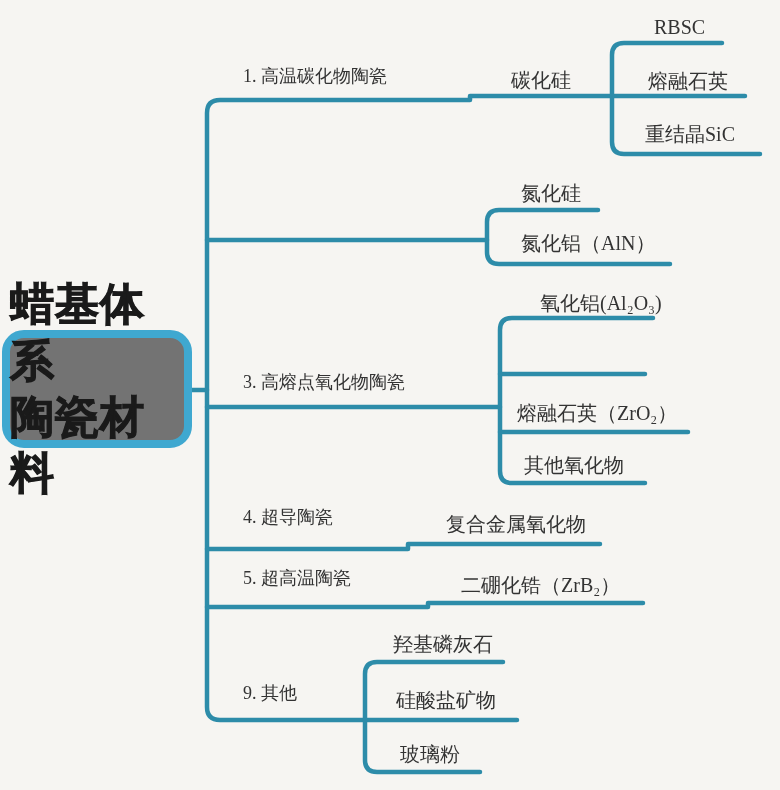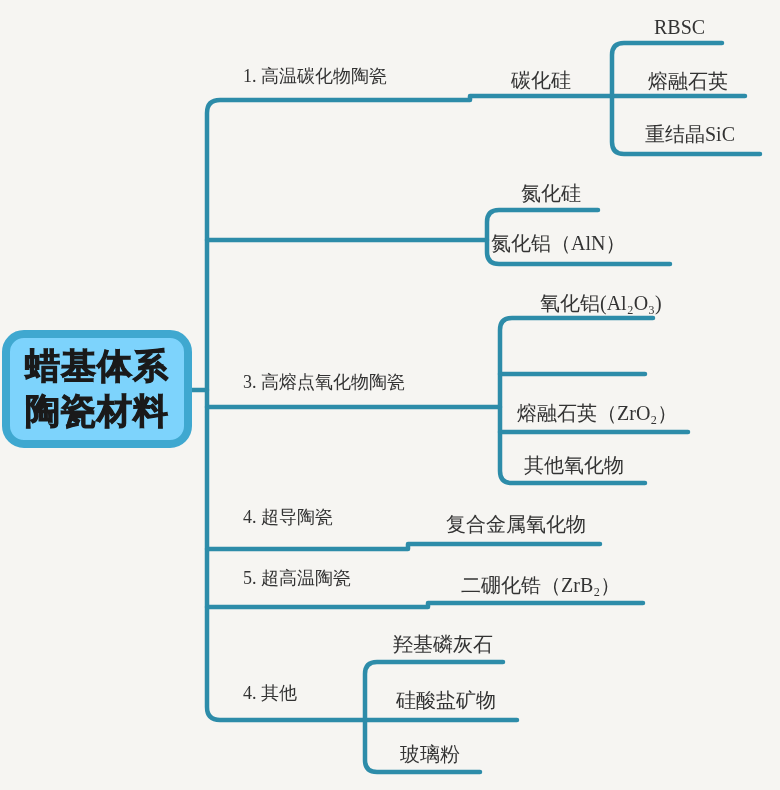--- a/index.html
+++ b/index.html
@@ -9,24 +9,24 @@
     --root-text:#1a1a1a;
     --background:#f6f5f2;
   }
   html,body{margin:0;padding:0;}
   body{background:var(--background);font-family:"Liberation Serif","DejaVu Serif",serif;}
   .canvas{position:relative;width:780px;height:790px;background:var(--background);overflow:hidden;}
   svg.links{position:absolute;left:0;top:0;}
   .link{stroke:var(--line);stroke-width:4.5;fill:none;stroke-linecap:round;stroke-linejoin:round;}
   .root-node{
     position:absolute;left:2px;top:330px;width:190px;height:118px;box-sizing:border-box;
-    border:8px solid var(--root-border);border-radius:22px;background:#7dd3fc;
+    border:8px solid var(--root-border);border-radius:22px;background:#737373;
     display:flex;flex-direction:column;justify-content:center;align-items:center;
     font-family:"Liberation Sans","DejaVu Sans",sans-serif;font-weight:900;
-    font-size:35px;line-height:1.28;letter-spacing:1px;color:var(--root-text);
+    font-size:44px;line-height:1.28;letter-spacing:1px;color:var(--root-text);
     -webkit-text-stroke:1px var(--root-text);
   }
   .lbl{position:absolute;white-space:nowrap;color:var(--text);}
   .branch{font-size:18px;}
   .child{font-size:20px;}
 </style>
 </head>
 <body>
 
 <div class="canvas">
@@ -51,31 +51,31 @@
     <div>陶瓷材料</div>
   </div>
 
   <div class="lbl branch" style="left:243px;top:64px">1. 高温碳化物陶瓷</div>
   <div class="lbl child" style="left:511px;top:67px">碳化硅</div>
   <div class="lbl child" style="left:654px;top:16px">RBSC</div>
   <div class="lbl child" style="left:648px;top:68px">熔融石英</div>
   <div class="lbl child" style="left:645px;top:121px">重结晶SiC</div>
 
   <div class="lbl child" style="left:521px;top:180px">氮化硅</div>
-  <div class="lbl child" style="left:491px;top:230px">氮化铝（AlN）</div>
+  <div class="lbl child" style="left:521px;top:230px">氮化铝（AlN）</div>
 
   <div class="lbl branch" style="left:243px;top:370px">3. 高熔点氧化物陶瓷</div>
   <div class="lbl child" style="left:540px;top:290px">氧化铝(Al₂O₃)</div>
   <div class="lbl child" style="left:517px;top:400px">熔融石英（ZrO₂）</div>
   <div class="lbl child" style="left:524px;top:452px">其他氧化物</div>
 
   <div class="lbl branch" style="left:243px;top:505px">4. 超导陶瓷</div>
   <div class="lbl child" style="left:446px;top:511px">复合金属氧化物</div>
 
   <div class="lbl branch" style="left:243px;top:566px">5. 超高温陶瓷</div>
   <div class="lbl child" style="left:461px;top:572px">二硼化锆（ZrB₂）</div>
 
-  <div class="lbl branch" style="left:243px;top:681px">4. 其他</div>
+  <div class="lbl branch" style="left:243px;top:681px">9. 其他</div>
   <div class="lbl child" style="left:393px;top:631px">羟基磷灰石</div>
   <div class="lbl child" style="left:396px;top:687px">硅酸盐矿物</div>
   <div class="lbl child" style="left:400px;top:741px">玻璃粉</div>
 
 </div>
 
 </body></html>

